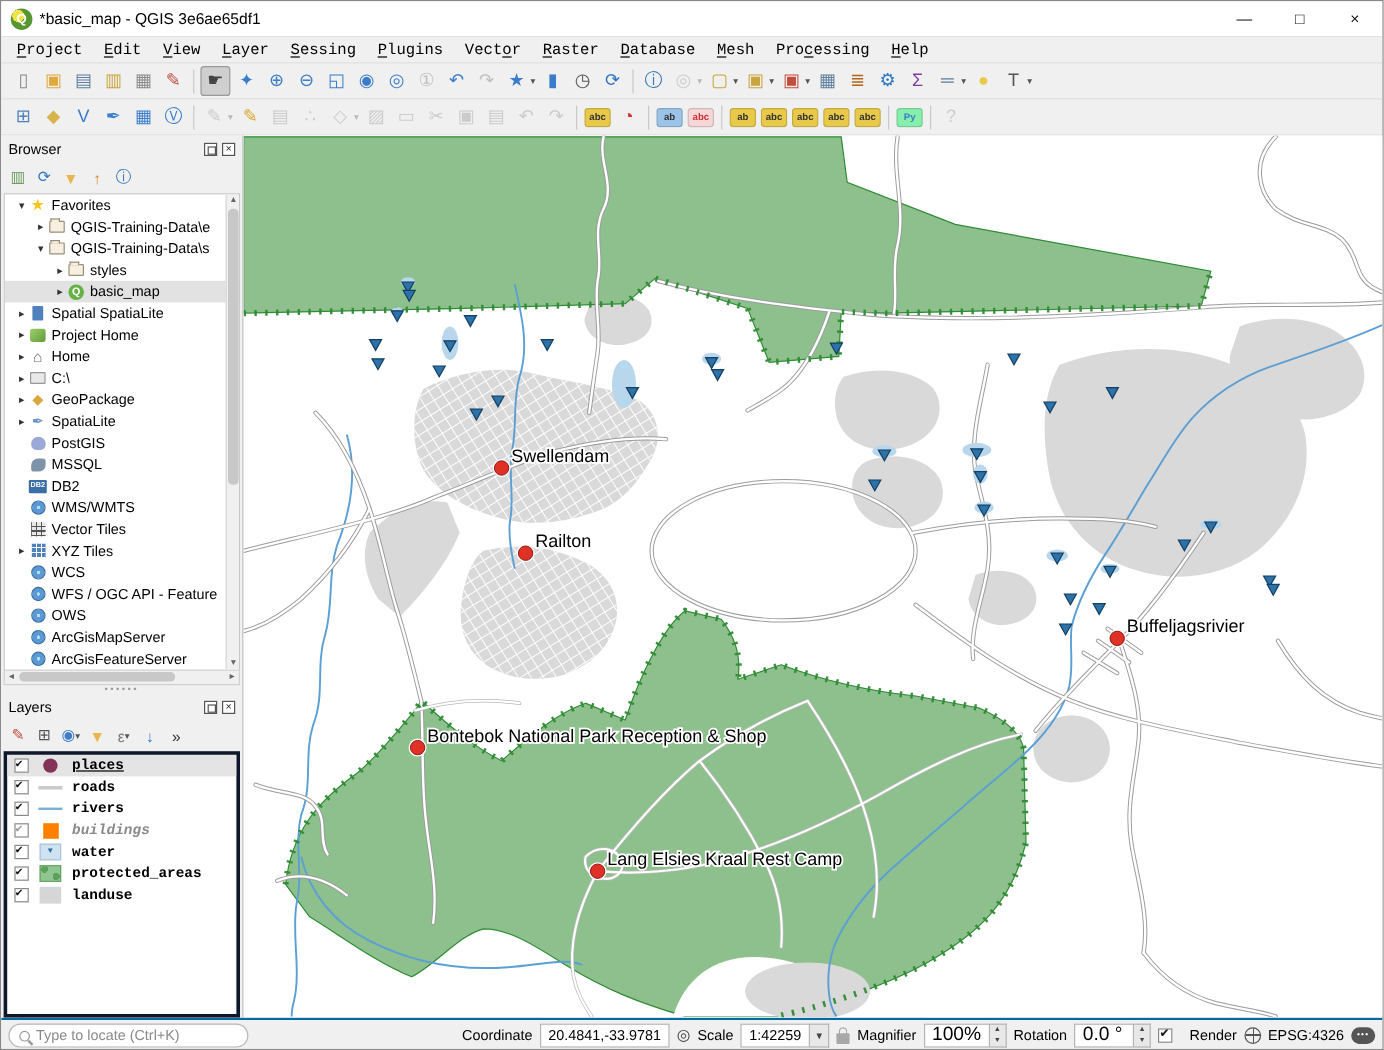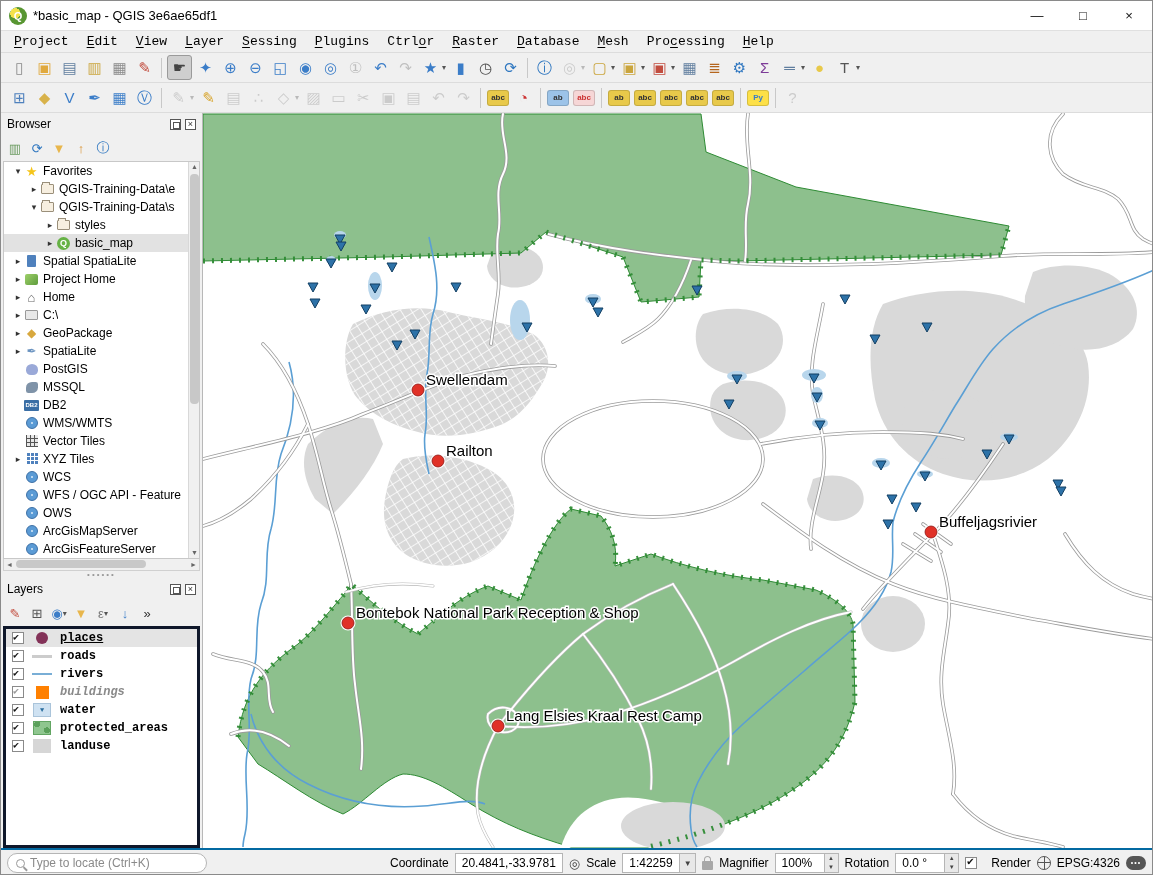--- a/index.html
+++ b/index.html
@@ -128,21 +128,21 @@
   .mag-icon::after { content:""; position:absolute; width:5px; height:1.5px; background:#999; transform:rotate(45deg); left:6px; top:8px; }
   .locator input { border:none; outline:none; width:100%; font-size:12px; background:transparent; }
   .locator input::placeholder { color:#8a8a8a; }
   .sb-label { font-size:12px; }
   .sb-box { height:20px; background:#fff; border:1px solid #b5b5b5; display:flex; align-items:center; padding:0 6px; font-size:12px; }
   .sb-spacer { flex:1; }
   .combo { display:flex; align-items:stretch; height:20px; }
   .combo .val { background:#fff; border:1px solid #b5b5b5; display:flex; align-items:center; padding:0 6px; font-size:12px; min-width:58px; }
   .combo .btn { width:16px; border:1px solid #b5b5b5; border-left:none; background:#e8e8e8; display:flex; align-items:center; justify-content:center; font-size:8px; color:#444; }
   .spin { display:flex; height:20px; }
-  .spin .val { background:#fff; border:1px solid #b5b5b5; display:flex; align-items:center; padding:0 6px; font-size:12px; min-width:50px; }
+  .spin .val { background:#fff; border:1px solid #b5b5b5; display:flex; align-items:center; padding:0 6px; font-size:16px; min-width:50px; }
   .spin .arrows { width:14px; border:1px solid #b5b5b5; border-left:none; background:#e8e8e8; display:flex; flex-direction:column; }
   .spin .arrows span { flex:1; font-size:6px; color:#444; text-align:center; line-height:9px; }
   .lock { width:11px; height:9px; background:#a8a8a8; border-radius:1px; position:relative; margin-top:4px; }
   .lock::before { content:""; position:absolute; top:-5px; left:2px; width:5px; height:5px; border:1.5px solid #a8a8a8; border-bottom:none; border-radius:4px 4px 0 0; }
   .globe-sb { width:14px; height:14px; border-radius:50%; border:1.5px solid #555; background:
      linear-gradient(0deg,transparent 0 6px,#555 6px 7px,transparent 7px),
      linear-gradient(90deg,transparent 0 6px,#555 6px 7px,transparent 7px); }
   .balloon { width:20px; height:14px; background:#555; border-radius:7px; position:relative; color:#fff; font-size:7px; text-align:center; line-height:13px; letter-spacing:1px; }
   .balloon::after { content:""; position:absolute; bottom:-4px; left:4px; border:4px solid transparent; border-top-color:#555; border-left-width:2px; }
 </style>
@@ -166,21 +166,21 @@
     <span class="mitem"><span></span><u>E</u><span>dit</span></span>
 
     <span class="mitem"><span></span><u>V</u><span>iew</span></span>
 
     <span class="mitem"><span></span><u>L</u><span>ayer</span></span>
 
     <span class="mitem"><span></span><u>S</u><span>essing</span></span>
 
     <span class="mitem"><span></span><u>P</u><span>lugins</span></span>
 
-    <span class="mitem"><span>Ctrl</span><u>o</u><span>r</span></span>
+    <span class="mitem"><span>Vect</span><u>o</u><span>r</span></span>
 
     <span class="mitem"><span></span><u>R</u><span>aster</span></span>
 
     <span class="mitem"><span></span><u>D</u><span>atabase</span></span>
 
     <span class="mitem"><span></span><u>M</u><span>esh</span></span>
 
     <span class="mitem"><span>Pro</span><u>c</u><span>essing</span></span>
 
     <span class="mitem"><span></span><u>H</u><span>elp</span></span>
@@ -444,21 +444,21 @@
       <span class="tg" style="color: rgb(51, 51, 51); background-color: rgb(232, 201, 74);">abc</span>
     </span>
 
     <span class="titem small">
       <span class="tg" style="color: rgb(51, 51, 51); background-color: rgb(232, 201, 74);">abc</span>
     </span>
 
     <span class="tsep"></span>
 
     <span class="titem small">
-      <span class="tg" style="color: rgb(59, 125, 200); background-color: #fde047;">Py</span>
+      <span class="tg" style="color: rgb(59, 125, 200); background-color: #86efac;">Py</span>
     </span>
 
     <span class="tsep"></span>
 
     <span class="titem dis">
       <span class="tg" style="color: rgb(136, 136, 136);">?</span>
     </span>
 
   </div>
 

